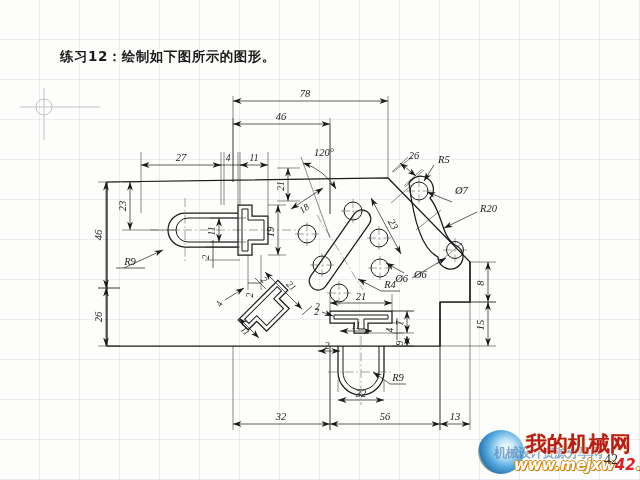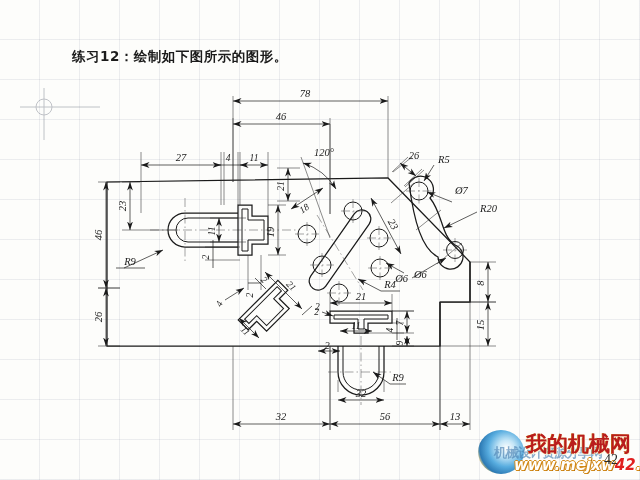--- a/index.html
+++ b/index.html
@@ -21,21 +21,21 @@
     inset: 0;
     background-image:
       linear-gradient(to right, rgba(120,130,150,0.13) 1px, transparent 1px),
       linear-gradient(to bottom, rgba(120,130,150,0.13) 1px, transparent 1px);
     background-size: 40px 40px;
     background-position: -1px -1px;
     pointer-events: none;
   }
   #title {
     position: absolute;
-    left: 72px;
+    left: 60px;
     top: 48px;
     font-family: "DejaVu Sans", sans-serif;
     font-size: 13.5px;
     font-weight: 600;
     color: #1b1b1b;
     letter-spacing: 0.5px;
     white-space: nowrap;
     text-align: right;
   }
   #drawing {

